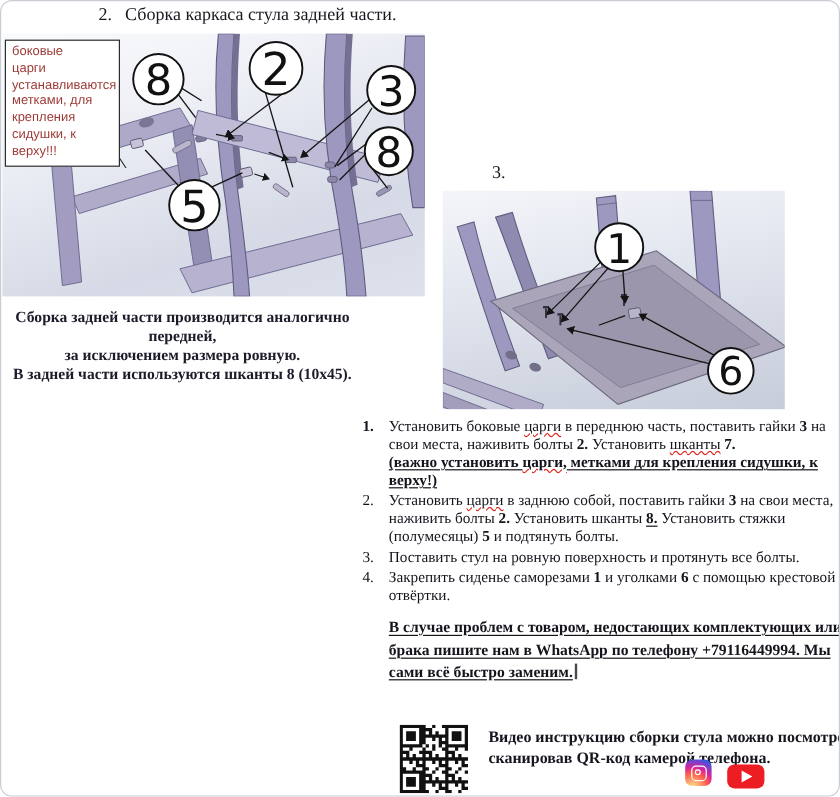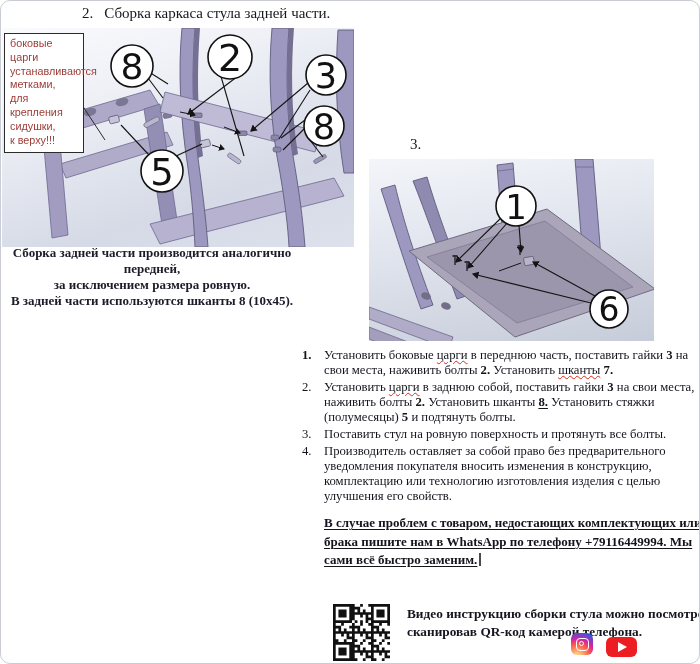--- a/index.html
+++ b/index.html
@@ -14,28 +14,28 @@
   .h2{left:81px;top:4px;}
   .h3{left:409px;top:135px;}
   
   .illo{position:absolute;overflow:hidden;}
   .illo-left{left:1px;top:27px;width:352px;height:219px;
     background:linear-gradient(162deg,#fafbfd 0%,#eef0f6 30%,#d5dae6 72%,#dde1ec 100%);}
   .illo-right{left:368px;top:158px;width:285px;height:182px;
     background:linear-gradient(170deg,#f3f5f9 0%,#e1e5ee 42%,#c6ccd9 100%);}
   .illo svg{position:absolute;left:0;top:0;}
   .note{
-    position:absolute;left:2px;top:5px;width:80px;box-sizing:border-box;
+    position:absolute;left:2px;top:5px;width:96px;box-sizing:border-box;
     background:#fff;border:1px solid #2b2b2b;padding:3px 20px 4px 5px;
     font-family:"Liberation Sans", sans-serif;font-size:10.8px;line-height:1.28;
     color:#9c3b36;
   }
   .callout-num{font-family:"DejaVu Sans", sans-serif;font-weight:500;fill:#111;}
   
-  .caption{position:absolute;left:0;top:244px;width:302px;text-align:center;
+  .caption{position:absolute;left:0;top:255px;width:302px;text-align:center;
     font-size:13px;line-height:16px;font-weight:600;color:#1b1b29;}
   
   .list{position:absolute;left:300px;top:347px;width:397px;font-size:12.7px;line-height:15px;color:#14141d;}
   .item{position:relative;padding-left:23px;margin-bottom:2px;}
   .marker{position:absolute;left:1px;top:0;}
   .marker.mb{font-weight:700;}
   .runs span.b{font-weight:700;}
   .runs span.u{text-decoration-line:underline;text-decoration-thickness:1px;text-underline-offset:2px;}
   .runs span.sq{text-decoration-line:underline;text-decoration-style:wavy;text-decoration-color:#e0261c;text-decoration-thickness:1px;text-underline-offset:1px;margin-top:30px;}
   .runs span.b.sq{text-decoration-line:underline;text-decoration-style:wavy;}
@@ -214,32 +214,33 @@
         <circle cx="240" cy="150" r="19" fill="#fff" stroke="#111" stroke-width="1.6"></circle>
         <text class="callout-num" x="240" y="162" font-size="33" text-anchor="middle">6</text>
       </g>
     </svg>
   </div>
 
   <div class="list">
     <div class="item">
       <span class="marker mb">1.</span>
       <div class="runs"><span>Установить боковые </span><span class="sq">царги</span><span> в переднюю часть, поставить гайки </span><span class="b">3</span><span> на свои места, наживить болты </span><span class="b">2.</span><span> Установить </span><span class="sq">шканты</span><span> </span><span class="b">7.</span></div>
+      <div class="runs"><span class="b u">(важно установить </span><span class="b u sq">царги,</span><span class="b u"> метками для крепления сидушки, к верху!)</span></div>
     </div>
     <div class="item">
       <span class="marker">2.</span>
       <div class="runs"><span>Установить </span><span class="sq">царги</span><span> в заднюю собой, поставить гайки </span><span class="b">3</span><span> на свои места, наживить болты </span><span class="b">2.</span><span> Установить шканты </span><span class="b u">8.</span><span> Установить стяжки (полумесяцы) </span><span class="b">5</span><span> и подтянуть болты.</span></div>
     </div>
     <div class="item">
       <span class="marker">3.</span>
       <div class="runs"><span>Поставить стул на ровную поверхность и протянуть все болты.</span></div>
     </div>
     <div class="item">
       <span class="marker">4.</span>
-      <div class="runs"><span>Производитель оставляет за собой право без предварительного уведомления покупателя вносить изменения в конструкцию, комплектацию или технологию изготовления изделия с целью улучшения его свойств.</span></div>
+      <div class="runs"><span> Закрепить сиденье саморезами </span><span class="b">1</span><span> и уголками </span><span class="b">6</span><span> с помощью крестовой отвёртки.</span></div>
       <div class="runs wa"><span class="b u">В случае проблем с товаром, недостающих комплектующих или брака пишите нам в WhatsApp по телефону +79116449994. Мы сами всё быстро заменим.</span></div>
     </div>
   </div>
 
   <svg class="qr" id="qr" viewBox="0 0 21 21">
       <path d="M0 0h1v1h-1zM1 0h1v1h-1zM2 0h1v1h-1zM3 0h1v1h-1zM4 0h1v1h-1zM5 0h1v1h-1zM6 0h1v1h-1zM7 0h1v1h-1zM10 0h1v1h-1zM13 0h1v1h-1zM14 0h1v1h-1zM15 0h1v1h-1zM16 0h1v1h-1zM17 0h1v1h-1zM18 0h1v1h-1zM19 0h1v1h-1zM20 0h1v1h-1zM0 1h1v1h-1zM6 1h1v1h-1zM7 1h1v1h-1zM8 1h1v1h-1zM9 1h1v1h-1zM14 1h1v1h-1zM20 1h1v1h-1zM0 2h1v1h-1zM2 2h1v1h-1zM3 2h1v1h-1zM4 2h1v1h-1zM6 2h1v1h-1zM7 2h1v1h-1zM9 2h1v1h-1zM11 2h1v1h-1zM14 2h1v1h-1zM16 2h1v1h-1zM17 2h1v1h-1zM18 2h1v1h-1zM20 2h1v1h-1zM0 3h1v1h-1zM2 3h1v1h-1zM3 3h1v1h-1zM4 3h1v1h-1zM6 3h1v1h-1zM7 3h1v1h-1zM8 3h1v1h-1zM9 3h1v1h-1zM10 3h1v1h-1zM11 3h1v1h-1zM12 3h1v1h-1zM13 3h1v1h-1zM14 3h1v1h-1zM16 3h1v1h-1zM17 3h1v1h-1zM18 3h1v1h-1zM20 3h1v1h-1zM0 4h1v1h-1zM2 4h1v1h-1zM3 4h1v1h-1zM4 4h1v1h-1zM6 4h1v1h-1zM7 4h1v1h-1zM10 4h1v1h-1zM12 4h1v1h-1zM14 4h1v1h-1zM16 4h1v1h-1zM17 4h1v1h-1zM18 4h1v1h-1zM20 4h1v1h-1zM0 5h1v1h-1zM6 5h1v1h-1zM7 5h1v1h-1zM12 5h1v1h-1zM13 5h1v1h-1zM14 5h1v1h-1zM20 5h1v1h-1zM0 6h1v1h-1zM1 6h1v1h-1zM2 6h1v1h-1zM3 6h1v1h-1zM4 6h1v1h-1zM5 6h1v1h-1zM6 6h1v1h-1zM8 6h1v1h-1zM10 6h1v1h-1zM12 6h1v1h-1zM14 6h1v1h-1zM15 6h1v1h-1zM16 6h1v1h-1zM17 6h1v1h-1zM18 6h1v1h-1zM19 6h1v1h-1zM20 6h1v1h-1zM0 7h1v1h-1zM3 7h1v1h-1zM7 7h1v1h-1zM10 7h1v1h-1zM13 7h1v1h-1zM14 7h1v1h-1zM17 7h1v1h-1zM20 7h1v1h-1zM0 8h1v1h-1zM1 8h1v1h-1zM2 8h1v1h-1zM6 8h1v1h-1zM7 8h1v1h-1zM8 8h1v1h-1zM9 8h1v1h-1zM14 8h1v1h-1zM15 8h1v1h-1zM16 8h1v1h-1zM0 9h1v1h-1zM2 9h1v1h-1zM4 9h1v1h-1zM7 9h1v1h-1zM9 9h1v1h-1zM11 9h1v1h-1zM14 9h1v1h-1zM16 9h1v1h-1zM18 9h1v1h-1zM0 10h1v1h-1zM1 10h1v1h-1zM2 10h1v1h-1zM3 10h1v1h-1zM4 10h1v1h-1zM5 10h1v1h-1zM6 10h1v1h-1zM7 10h1v1h-1zM8 10h1v1h-1zM9 10h1v1h-1zM10 10h1v1h-1zM11 10h1v1h-1zM12 10h1v1h-1zM13 10h1v1h-1zM14 10h1v1h-1zM15 10h1v1h-1zM16 10h1v1h-1zM17 10h1v1h-1zM18 10h1v1h-1zM19 10h1v1h-1zM20 10h1v1h-1zM0 11h1v1h-1zM3 11h1v1h-1zM5 11h1v1h-1zM7 11h1v1h-1zM10 11h1v1h-1zM12 11h1v1h-1zM14 11h1v1h-1zM17 11h1v1h-1zM19 11h1v1h-1zM0 12h1v1h-1zM5 12h1v1h-1zM6 12h1v1h-1zM7 12h1v1h-1zM12 12h1v1h-1zM13 12h1v1h-1zM14 12h1v1h-1zM19 12h1v1h-1zM20 12h1v1h-1zM0 13h1v1h-1zM1 13h1v1h-1zM4 13h1v1h-1zM7 13h1v1h-1zM8 13h1v1h-1zM11 13h1v1h-1zM14 13h1v1h-1zM15 13h1v1h-1zM18 13h1v1h-1zM0 14h1v1h-1zM1 14h1v1h-1zM2 14h1v1h-1zM3 14h1v1h-1zM4 14h1v1h-1zM5 14h1v1h-1zM6 14h1v1h-1zM7 14h1v1h-1zM10 14h1v1h-1zM13 14h1v1h-1zM14 14h1v1h-1zM17 14h1v1h-1zM20 14h1v1h-1zM0 15h1v1h-1zM6 15h1v1h-1zM7 15h1v1h-1zM8 15h1v1h-1zM9 15h1v1h-1zM14 15h1v1h-1zM15 15h1v1h-1zM16 15h1v1h-1zM0 16h1v1h-1zM2 16h1v1h-1zM3 16h1v1h-1zM4 16h1v1h-1zM6 16h1v1h-1zM7 16h1v1h-1zM9 16h1v1h-1zM11 16h1v1h-1zM14 16h1v1h-1zM16 16h1v1h-1zM18 16h1v1h-1zM0 17h1v1h-1zM2 17h1v1h-1zM3 17h1v1h-1zM4 17h1v1h-1zM6 17h1v1h-1zM7 17h1v1h-1zM8 17h1v1h-1zM9 17h1v1h-1zM10 17h1v1h-1zM11 17h1v1h-1zM12 17h1v1h-1zM13 17h1v1h-1zM14 17h1v1h-1zM15 17h1v1h-1zM16 17h1v1h-1zM17 17h1v1h-1zM18 17h1v1h-1zM19 17h1v1h-1zM20 17h1v1h-1zM0 18h1v1h-1zM2 18h1v1h-1zM3 18h1v1h-1zM4 18h1v1h-1zM6 18h1v1h-1zM7 18h1v1h-1zM10 18h1v1h-1zM12 18h1v1h-1zM14 18h1v1h-1zM17 18h1v1h-1zM19 18h1v1h-1zM0 19h1v1h-1zM6 19h1v1h-1zM7 19h1v1h-1zM12 19h1v1h-1zM13 19h1v1h-1zM14 19h1v1h-1zM19 19h1v1h-1zM20 19h1v1h-1zM0 20h1v1h-1zM1 20h1v1h-1zM2 20h1v1h-1zM3 20h1v1h-1zM4 20h1v1h-1zM5 20h1v1h-1zM6 20h1v1h-1zM7 20h1v1h-1zM8 20h1v1h-1zM11 20h1v1h-1zM14 20h1v1h-1zM15 20h1v1h-1zM18 20h1v1h-1z"></path>
     </svg>
   <div class="qr-text">
     <div>Видео инструкцию сборки стула можно посмотреть,</div>
     <div>сканировав QR-код камерой телефона.</div>

